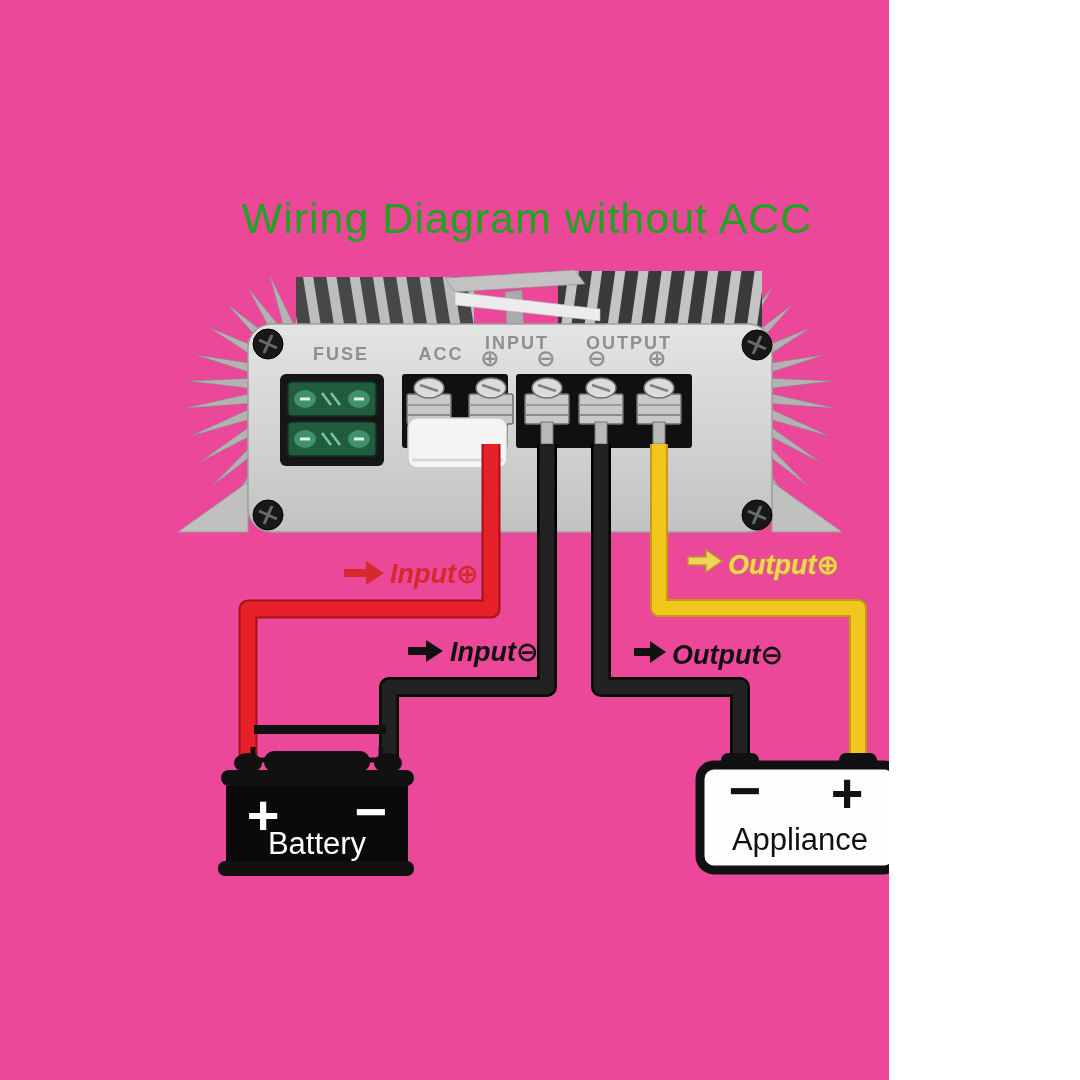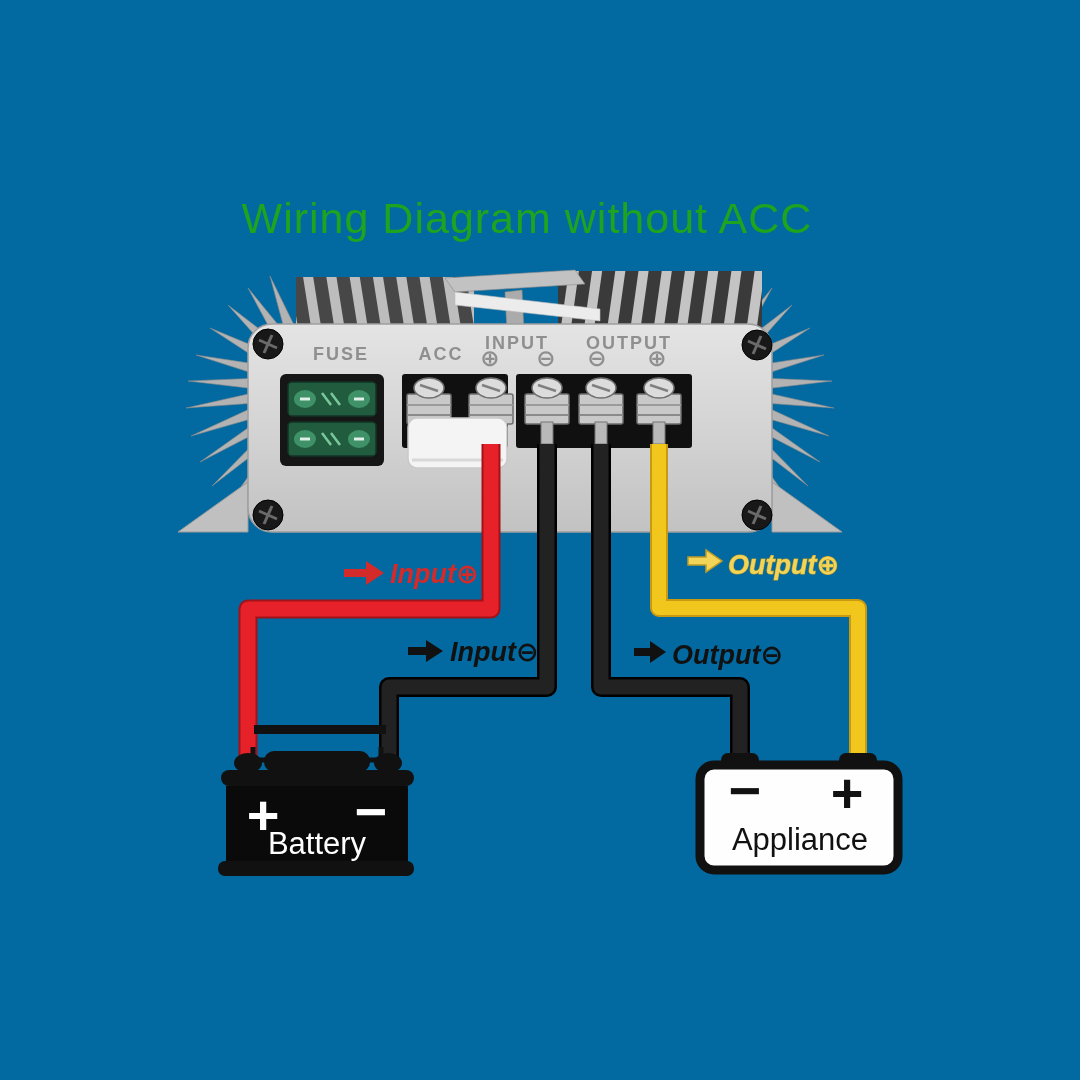--- a/index.html
+++ b/index.html
@@ -1,16 +1,16 @@
 <!DOCTYPE html>
 <html><head>
 <meta charset="utf-8">
 <style>
   html,body{margin:0;padding:0;background:#ffffff;}
-  .stage{position:relative;width:1080px;height:1080px;background:#0369a1;overflow:hidden;}
+  .stage{position:relative;width:889px;height:1080px;background:#ec4899;overflow:hidden;}
   svg text{font-family:"Liberation Sans","DejaVu Sans",sans-serif;}
   .title{font-size:43px;letter-spacing:1px;}
   .plabel{font-size:18px;font-weight:bold;letter-spacing:2px;fill:#8f8f8f;}
   .psym{font-size:23px;font-family:"DejaVu Sans","Liberation Sans",sans-serif;font-weight:bold;}
   .wlabel{font-size:27px;font-weight:bold;font-style:italic;}
   .lbl-outp{stroke:#bd9b26;stroke-width:1.1px;paint-order:stroke;}
   .arrow-outp{stroke:#bd9b26;stroke-width:1.5px;}
   .sign{font-size:56px;font-weight:bold;}
   .boxname{font-size:31px;}
   .wire{fill:none;stroke-linejoin:round;stroke-linecap:butt;}

